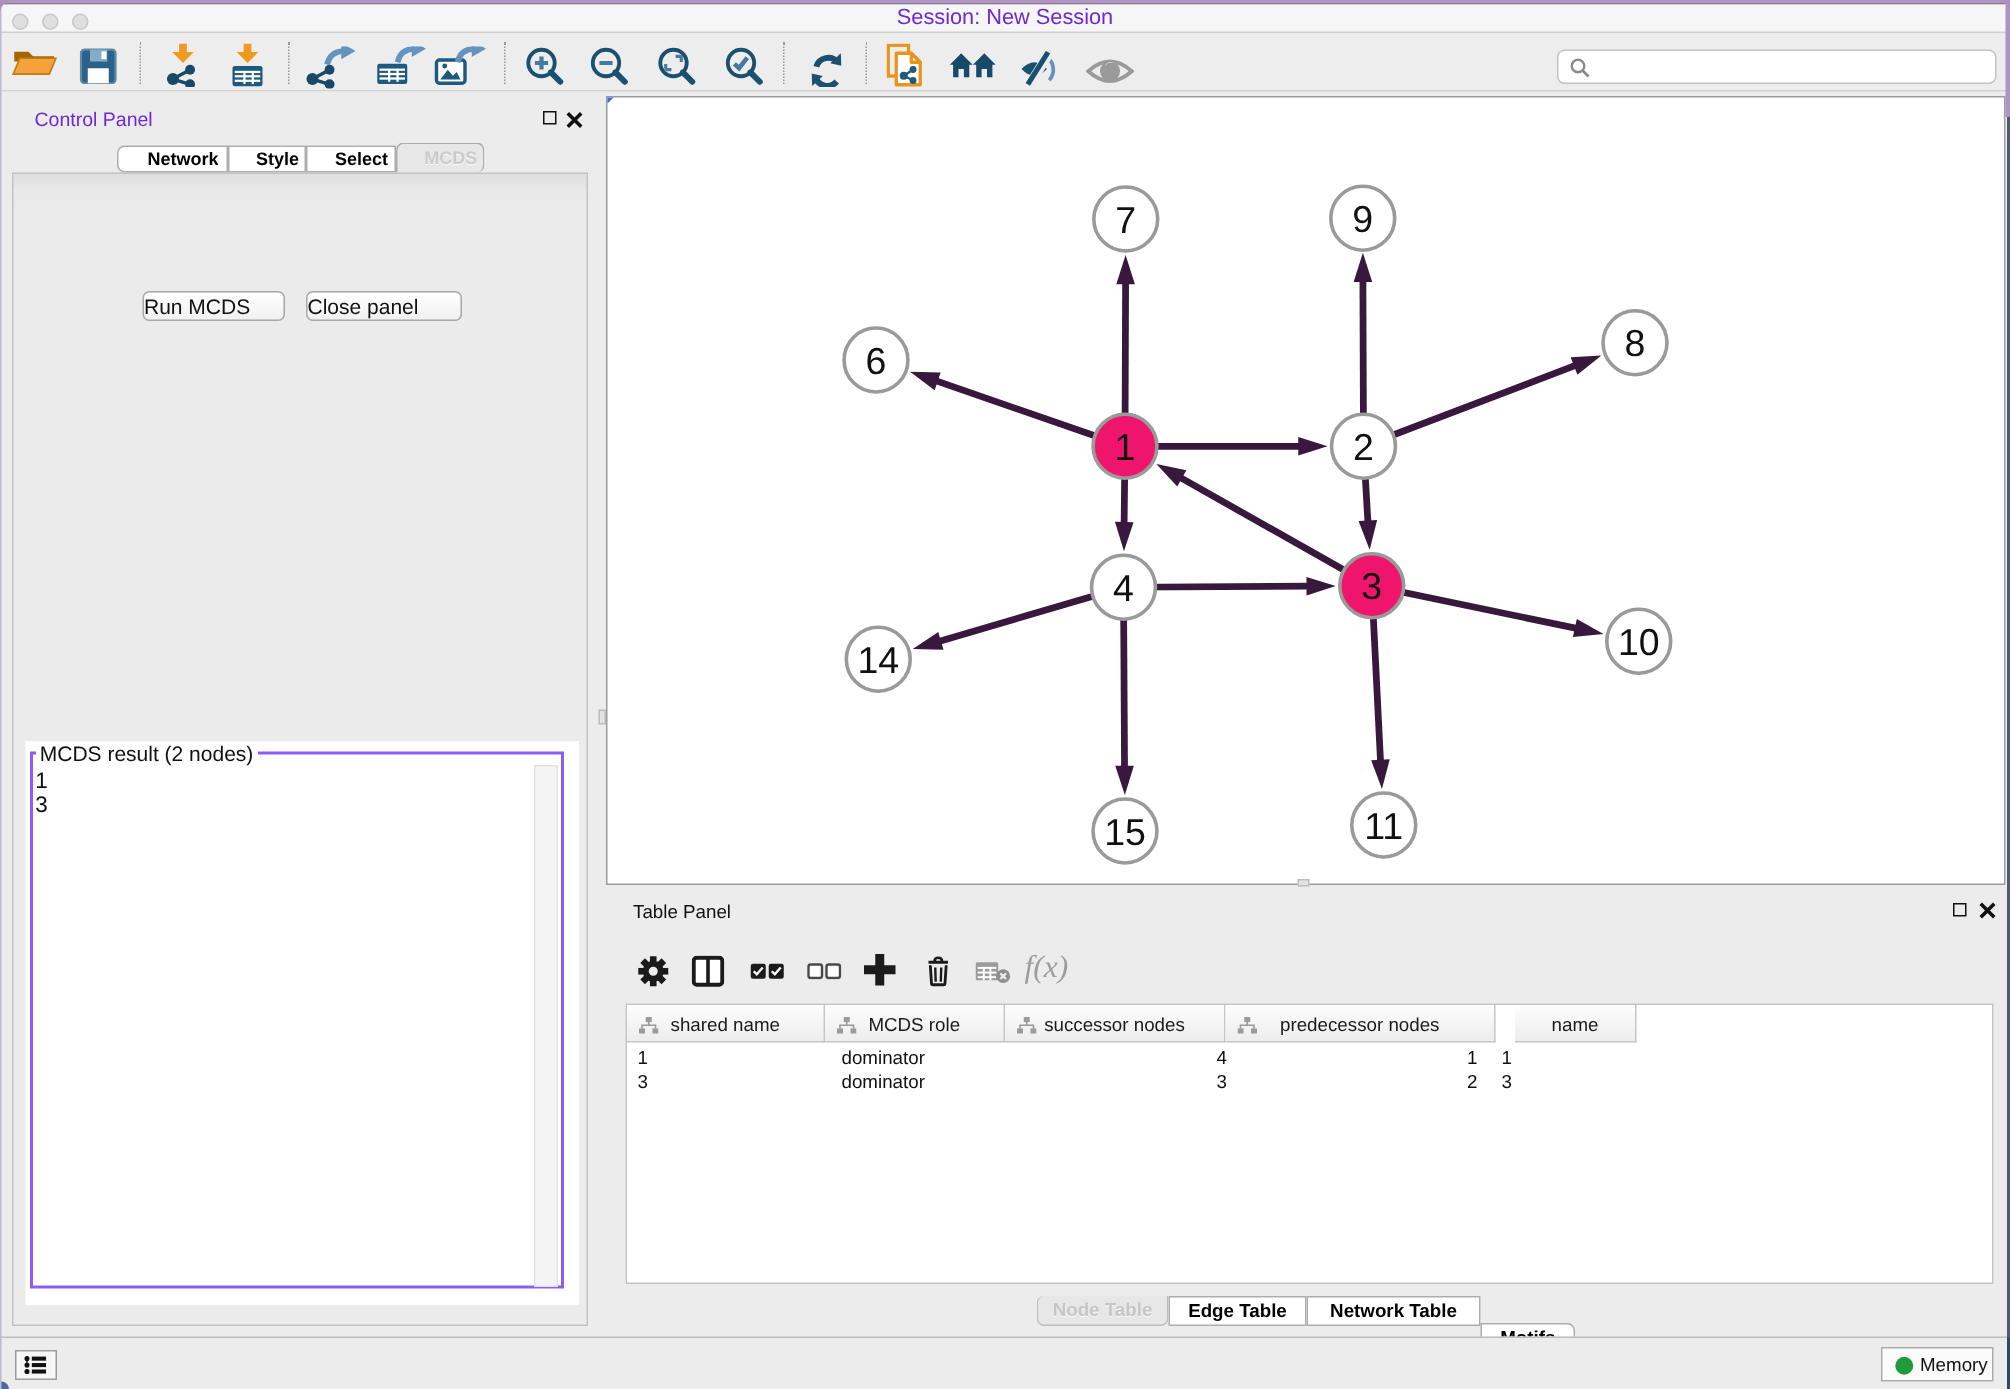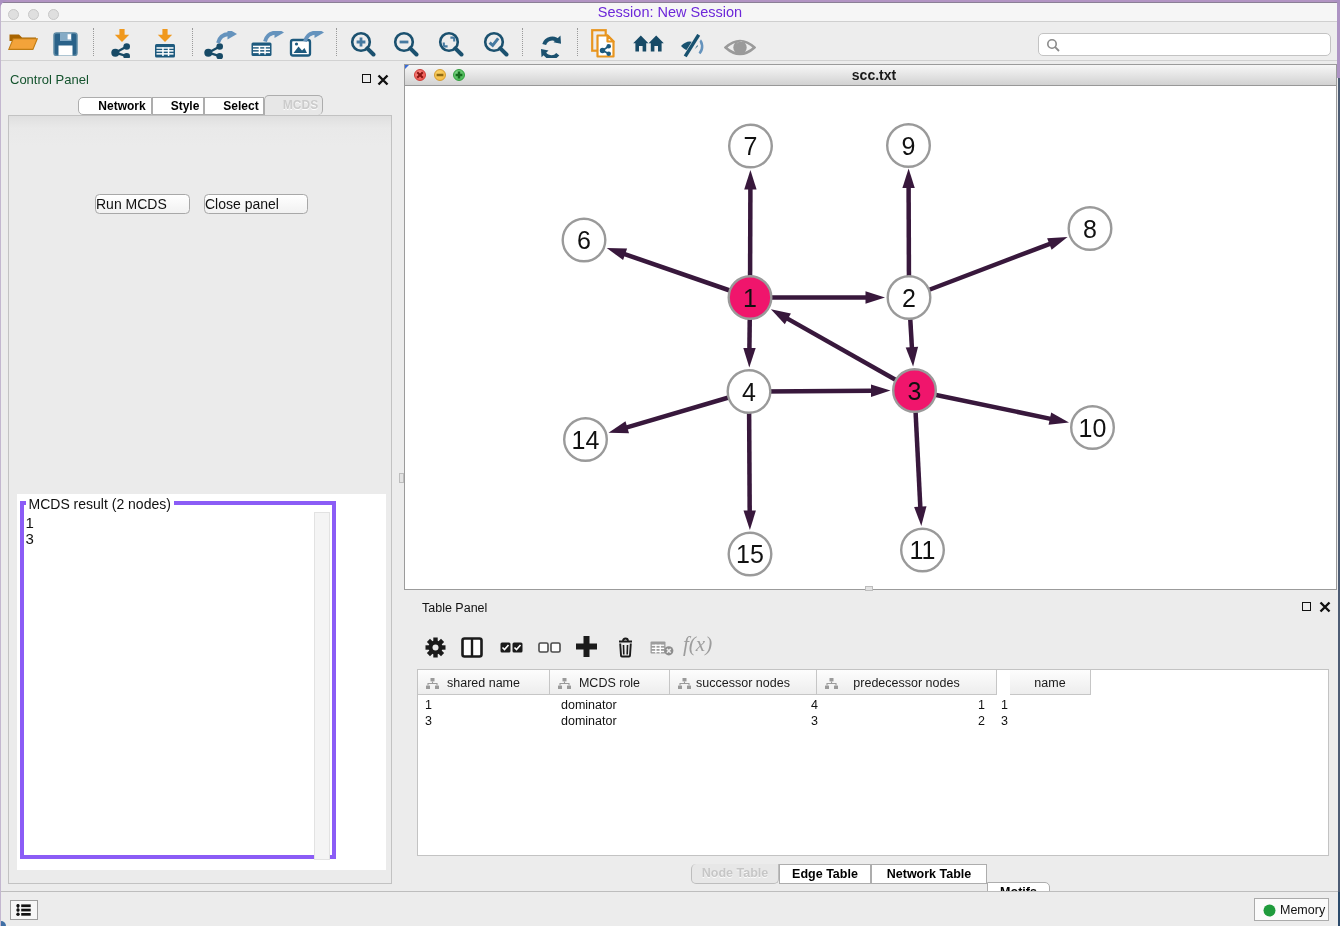--- a/index.html
+++ b/index.html
@@ -14,30 +14,30 @@
 #title-text { width:100%; text-align:center; font-size:14.5px; color:#6d28d9; line-height:19px; }
 
 
 #toolbar { left:0; top:22px; width:1340px; height:39px; background:#ededed; border-bottom:1px solid #d2d2d2; }
 .tsep { position:absolute; top:6px; height:28px; width:0; border-left:1px dotted #9a9a9a; }
 .ticon { position:absolute; top:0; }
 #searchbox { position:absolute; left:1038px; top:11px; width:293px; height:23px; background:#fff; border:1px solid #c3c3c3; border-radius:5px; }
 
 
 #cpanel { left:0; top:61px; width:404px; height:830px; background:#ececec; }
-#cpanel-title { position:absolute; left:10px; top:11px; font-size:13px; color:#14532d; }
+#cpanel-title { position:absolute; left:23px; top:11px; font-size:13px; color:#6d28d9; }
 .float-ic { position:absolute; width:9px; height:9px; border:1.6px solid #111; background:transparent; }
 .tab { position:absolute; height:18px; line-height:17px; text-align:center; background:#fff; border:1px solid #adadad; color:#000; font-size:12px; font-weight:bold;padding-left:14px; }
 .tab.sel { background:#e7e7e7; border-bottom:none; border-radius:5px 5px 5px 0; color:#cbcbcb; text-shadow:0 1px 0 #fcfcfc; height:20px; line-height:19px; }
 #cpanel-box { position:absolute; left:8px; top:54px; width:384px; height:769px; border:1px solid #c2c2c2; background:linear-gradient(180deg,#dfdfdf 0px,#e9e9e9 12px,#ebebeb 30px); }
 #opt-label { position:absolute; left:0; top:21px; width:100%; text-align:center; font-size:14.5px; color:#111; }
 #dropdown { position:absolute; z-index:2; left:36px; top:44px; width:311px; height:20px; background:#fff; border:1px solid #ababab; border-radius:4px; font-size:14px; line-height:18px; padding-left:11px; color:#111; }
 .btn { position:absolute; top:78px; height:20px; background:linear-gradient(#ffffff,#f1f1f1); border:1px solid #a8a8a8; border-radius:4.5px; font-size:14px; text-align:left; line-height:18px; color:#111; }
 #whitepanel { position:absolute; left:8px; top:378px; width:369px; height:376px; background:#fff; }
-#fieldset { position:absolute; left:2.5px; top:7px; width:316px; height:358px; border:4px solid #8b5cf6; }
+#fieldset { position:absolute; left:2.5px; top:7px; width:356px; height:358px; border:2px solid #8b5cf6; }
 #fs-legend { position:absolute; left:2px; top:-9px; background:#fff; padding:0 3px; font-size:14px; color:#111; }
 #fs-scroll { position:absolute; right:2px; top:7px; width:16px; height:348px; background:#f4f4f4; border:1px solid #e2e2e2; }
 
 
 #cwin { left:404px; top:64px; width:933px; height:526px; border:1px solid #9b9b9b; background:#fff; }
 #cwin-titlebar { position:absolute; left:0; top:0; width:100%; height:21px; background:linear-gradient(#f7f7f7,#d2d2d2); border-bottom:1px solid #989898; }
 #cwin-title { width:100%; text-align:center; font-size:14px; font-weight:bold; color:#1a1a1a; line-height:21px; padding-left:7px; }
 .tl { position:absolute; top:4px; width:12px; height:12px; border-radius:50%; }
 #graphsvg { position:absolute; left:0; top:22px; }
 
@@ -211,35 +211,20 @@
         <div id="fs-legend">MCDS result (2 nodes)</div>
         <div style="position:absolute; left:2px; top:10px; font-size:15px; line-height:15.5px; color:#111;">1<br>3</div>
         <div id="fs-scroll"></div>
       </div>
     </div>
   </div>
 </div>
 
 <div class="abs" id="cwin">
   <div style="position:absolute; left:0; top:0; width:0; height:0; border-top:4px solid #3a6cd9; border-right:4px solid transparent; z-index:3;"></div>
-  <div id="cwin-titlebar">
-    <div class="tl" style="left:9px; background:radial-gradient(circle at 35% 30%, #f98a85, #ee4d47); border:0.5px solid #ce3a34;"></div>
-    <div class="tl" style="left:28.5px; background:radial-gradient(circle at 35% 30%, #fbd368, #f5b73c); border:0.5px solid #d59c2f;"></div>
-    <div class="tl" style="left:48px; background:radial-gradient(circle at 35% 30%, #7ed387, #3cb449); border:0.5px solid #2f9e3d;"></div>
-    <svg class="tl" style="left:9px;" width="12" height="12" viewBox="0 0 12 12">
-        <path d="M3.2 3.2 L8.8 8.8 M8.8 3.2 L3.2 8.8" stroke="#8c1512" stroke-width="2.1"></path>
-      </svg>
-    <svg class="tl" style="left:28.5px;" width="12" height="12" viewBox="0 0 12 12">
-        <path d="M2.6 6 H9.4" stroke="#8f6a12" stroke-width="2.5"></path>
-      </svg>
-    <svg class="tl" style="left:48px;" width="12" height="12" viewBox="0 0 12 12">
-        <path d="M2.6 6 H9.4 M6 2.6 V9.4" stroke="#156b1e" stroke-width="2.5"></path>
-      </svg>
-    <div id="cwin-title">scc.txt</div>
-  </div>
   <svg id="graphsvg" width="931" height="503" viewBox="405 86.5 931 503">
   <g stroke="#38183c" stroke-width="4.5">
   <line x1="750.0" y1="297.0" x2="750.4" y2="187.0"></line>
   <line x1="750.0" y1="297.0" x2="623.2" y2="253.1"></line>
   <line x1="750.0" y1="297.0" x2="867.5" y2="297.0"></line>
   <line x1="750.0" y1="297.0" x2="749.4" y2="349.5"></line>
   <line x1="909.0" y1="297.0" x2="908.6" y2="185.5"></line>
   <line x1="909.0" y1="297.0" x2="1051.2" y2="242.8"></line>
   <line x1="909.0" y1="297.0" x2="912.0" y2="348.6"></line>
   <line x1="914.5" y1="390.0" x2="786.1" y2="317.4"></line>

